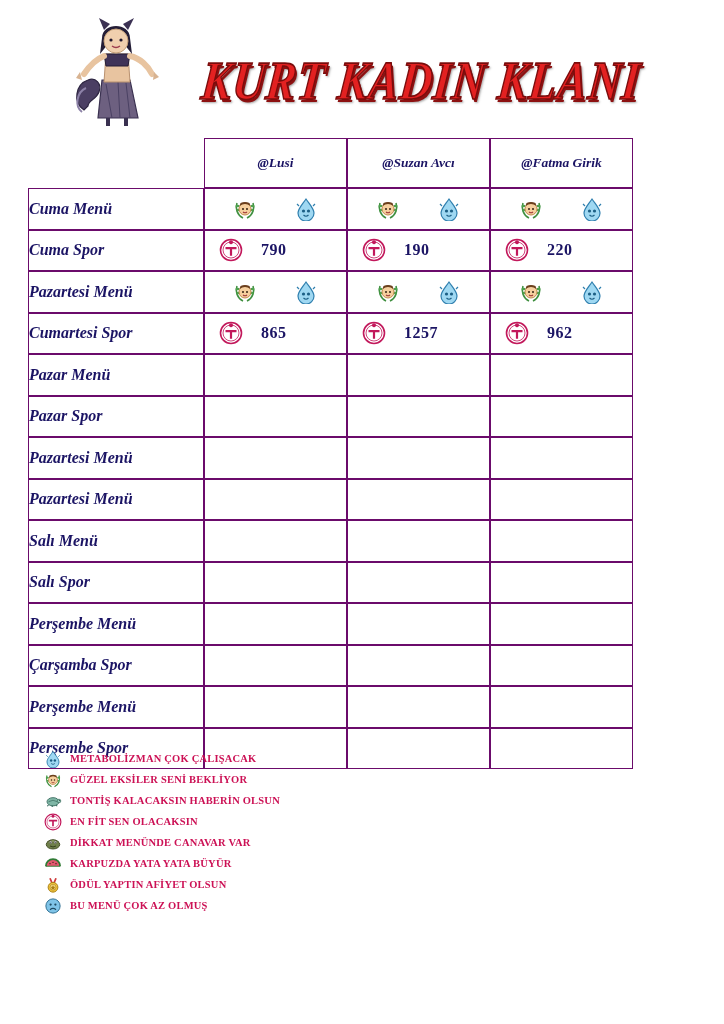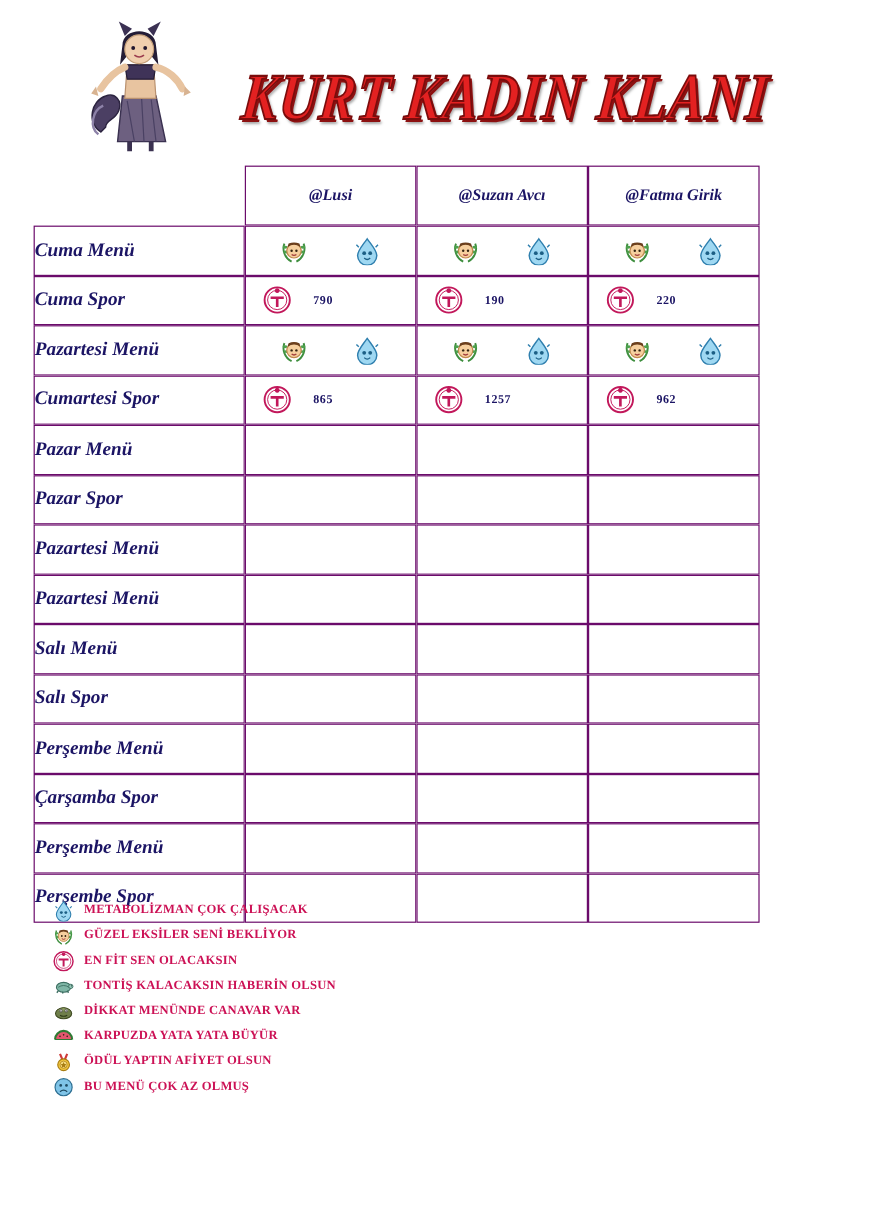--- a/index.html
+++ b/index.html
@@ -111,21 +111,21 @@
     height: 100%;
     padding: 0 10px;
   }
   .cell-inner.score {
     justify-content: flex-start;
     gap: 18px;
     padding-left: 14px;
   }
   .score-value {
     font-weight: bold;
-    font-size: 10px;
+    font-size: 16px;
     color: #1b1464;
     letter-spacing: 0.5px;
   }
 
   
   .ico {
     display: inline-block;
     vertical-align: middle;
     flex: none;
   }
@@ -589,39 +589,39 @@
             <circle cx="10" cy="12" r="1" fill="#33220f"></circle>
             <circle cx="14" cy="12" r="1" fill="#33220f"></circle>
             <path d="M10 15 q2 1.6 4 0" stroke="#a23c3c" stroke-width="1.1" fill="none"></path>
           </svg></span>
       </div>
       <div class="legend-text">GÜZEL EKSİLER SENİ BEKLİYOR</div>
     </div>
     <div class="legend-row">
       <div class="legend-ico">
         <span class="ico" style="width: 18px; height: 18px;"><svg width="18" height="18" viewBox="0 0 24 24">
-            <circle cx="12" cy="12" r="10.5" fill="#ffffff" stroke="#c2185b" stroke-width="1.6"></circle>
-            <circle cx="12" cy="12" r="8" fill="none" stroke="#c2185b" stroke-width="0.8"></circle>
-            <path d="M12 6.2 a2 2 0 1 1 0.01 0 Z" fill="#c2185b"></path>
-            <path d="M6.5 9 h11 v2.2 h-4.4 v6.6 h-2.2 v-6.6 h-4.4 z" fill="#c2185b"></path>
-          </svg></span>
-      </div>
-      <div class="legend-text">EN FİT SEN OLACAKSIN</div>
-    </div>
-    <div class="legend-row">
-      <div class="legend-ico">
-        <span class="ico" style="width: 18px; height: 18px;"><svg width="18" height="18" viewBox="0 0 24 24">
             <ellipse cx="12" cy="13" rx="8" ry="5.5" fill="#7fb6a6" stroke="#3d6f62" stroke-width="1.2"></ellipse>
             <path d="M6 13 q6 -4 12 0" stroke="#3d6f62" stroke-width="1" fill="none"></path>
             <circle cx="20" cy="12" r="2.4" fill="#93c7b6" stroke="#3d6f62" stroke-width="1"></circle>
             <circle cx="20.8" cy="11.4" r="0.7" fill="#22403a"></circle>
             <path d="M6 17 l-1.5 2 M11 18 l0 2 M16 17 l1.5 2" stroke="#3d6f62" stroke-width="1.6"></path>
           </svg></span>
       </div>
       <div class="legend-text">TONTİŞ KALACAKSIN HABERİN OLSUN</div>
+    </div>
+    <div class="legend-row">
+      <div class="legend-ico">
+        <span class="ico" style="width: 18px; height: 18px;"><svg width="18" height="18" viewBox="0 0 24 24">
+            <circle cx="12" cy="12" r="10.5" fill="#ffffff" stroke="#c2185b" stroke-width="1.6"></circle>
+            <circle cx="12" cy="12" r="8" fill="none" stroke="#c2185b" stroke-width="0.8"></circle>
+            <path d="M12 6.2 a2 2 0 1 1 0.01 0 Z" fill="#c2185b"></path>
+            <path d="M6.5 9 h11 v2.2 h-4.4 v6.6 h-2.2 v-6.6 h-4.4 z" fill="#c2185b"></path>
+          </svg></span>
+      </div>
+      <div class="legend-text">EN FİT SEN OLACAKSIN</div>
     </div>
     <div class="legend-row">
       <div class="legend-ico">
         <span class="ico" style="width: 18px; height: 18px;"><svg width="18" height="18" viewBox="0 0 24 24">
             <ellipse cx="12" cy="14" rx="9" ry="6" fill="#6f7f4a" stroke="#3f4a22" stroke-width="1.2"></ellipse>
             <path d="M4 11 q8 -7 16 0" fill="#8a9a5e" stroke="#3f4a22" stroke-width="1"></path>
             <circle cx="9" cy="11" r="1.6" fill="#fff" stroke="#333" stroke-width="0.7"></circle>
             <circle cx="15" cy="11" r="1.6" fill="#fff" stroke="#333" stroke-width="0.7"></circle>
             <circle cx="9" cy="11.3" r="0.7" fill="#222"></circle>
             <circle cx="15" cy="11.3" r="0.7" fill="#222"></circle>

